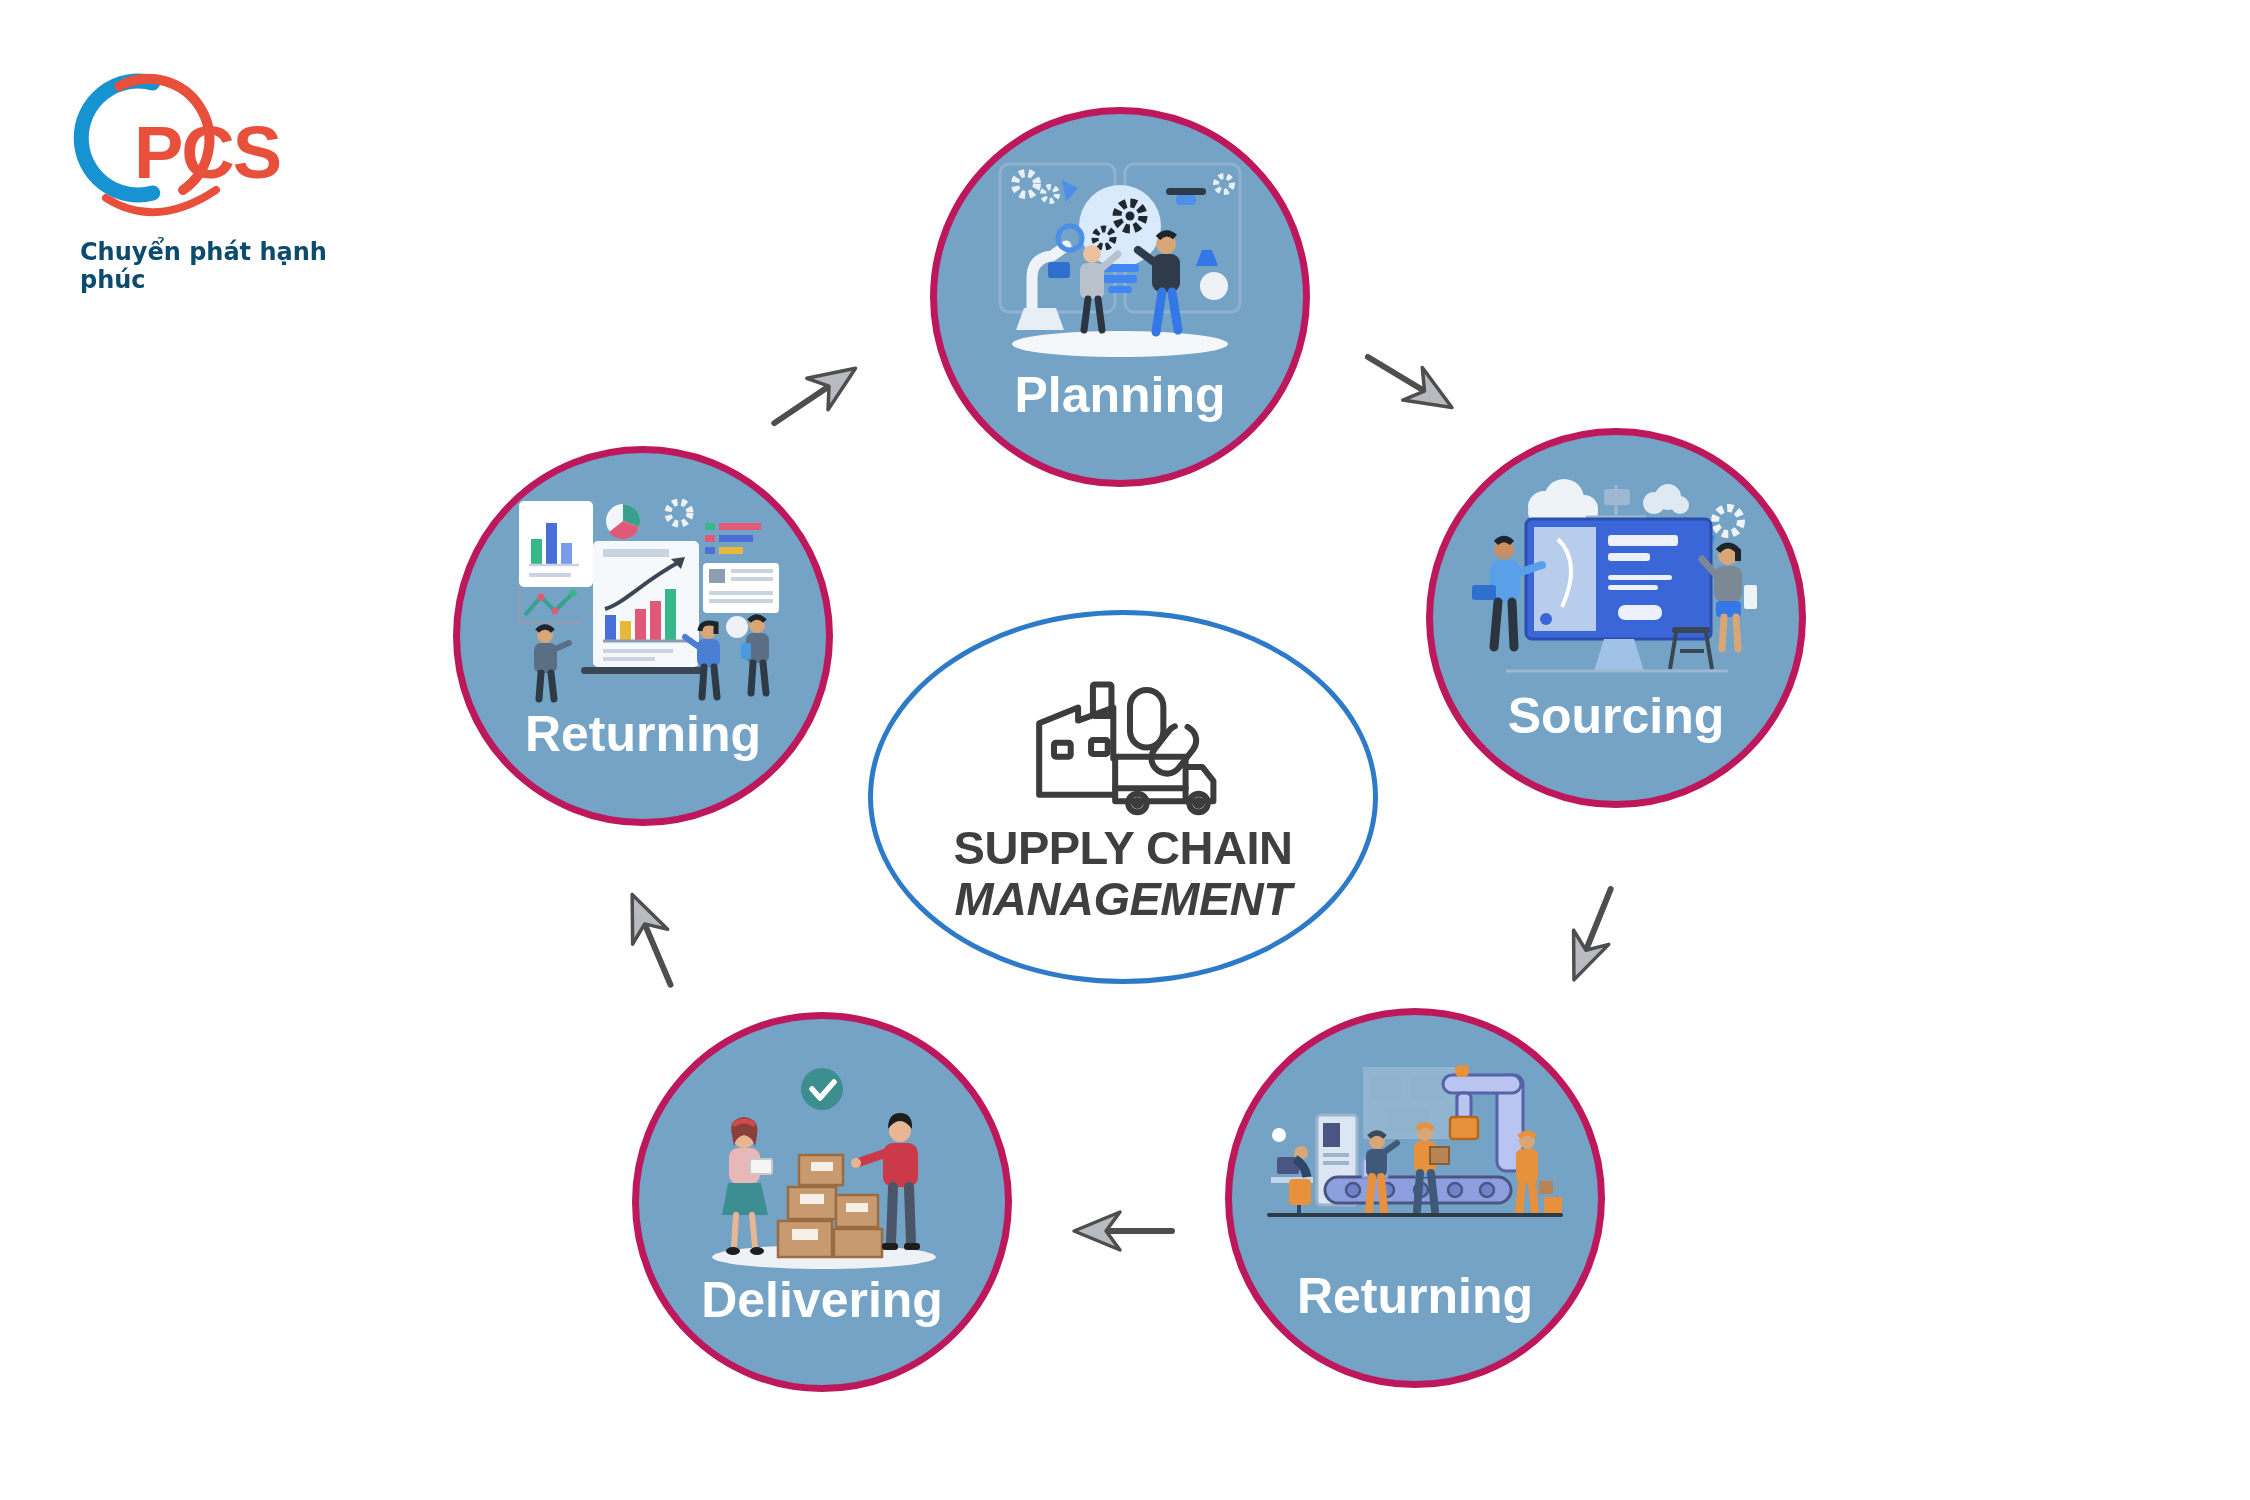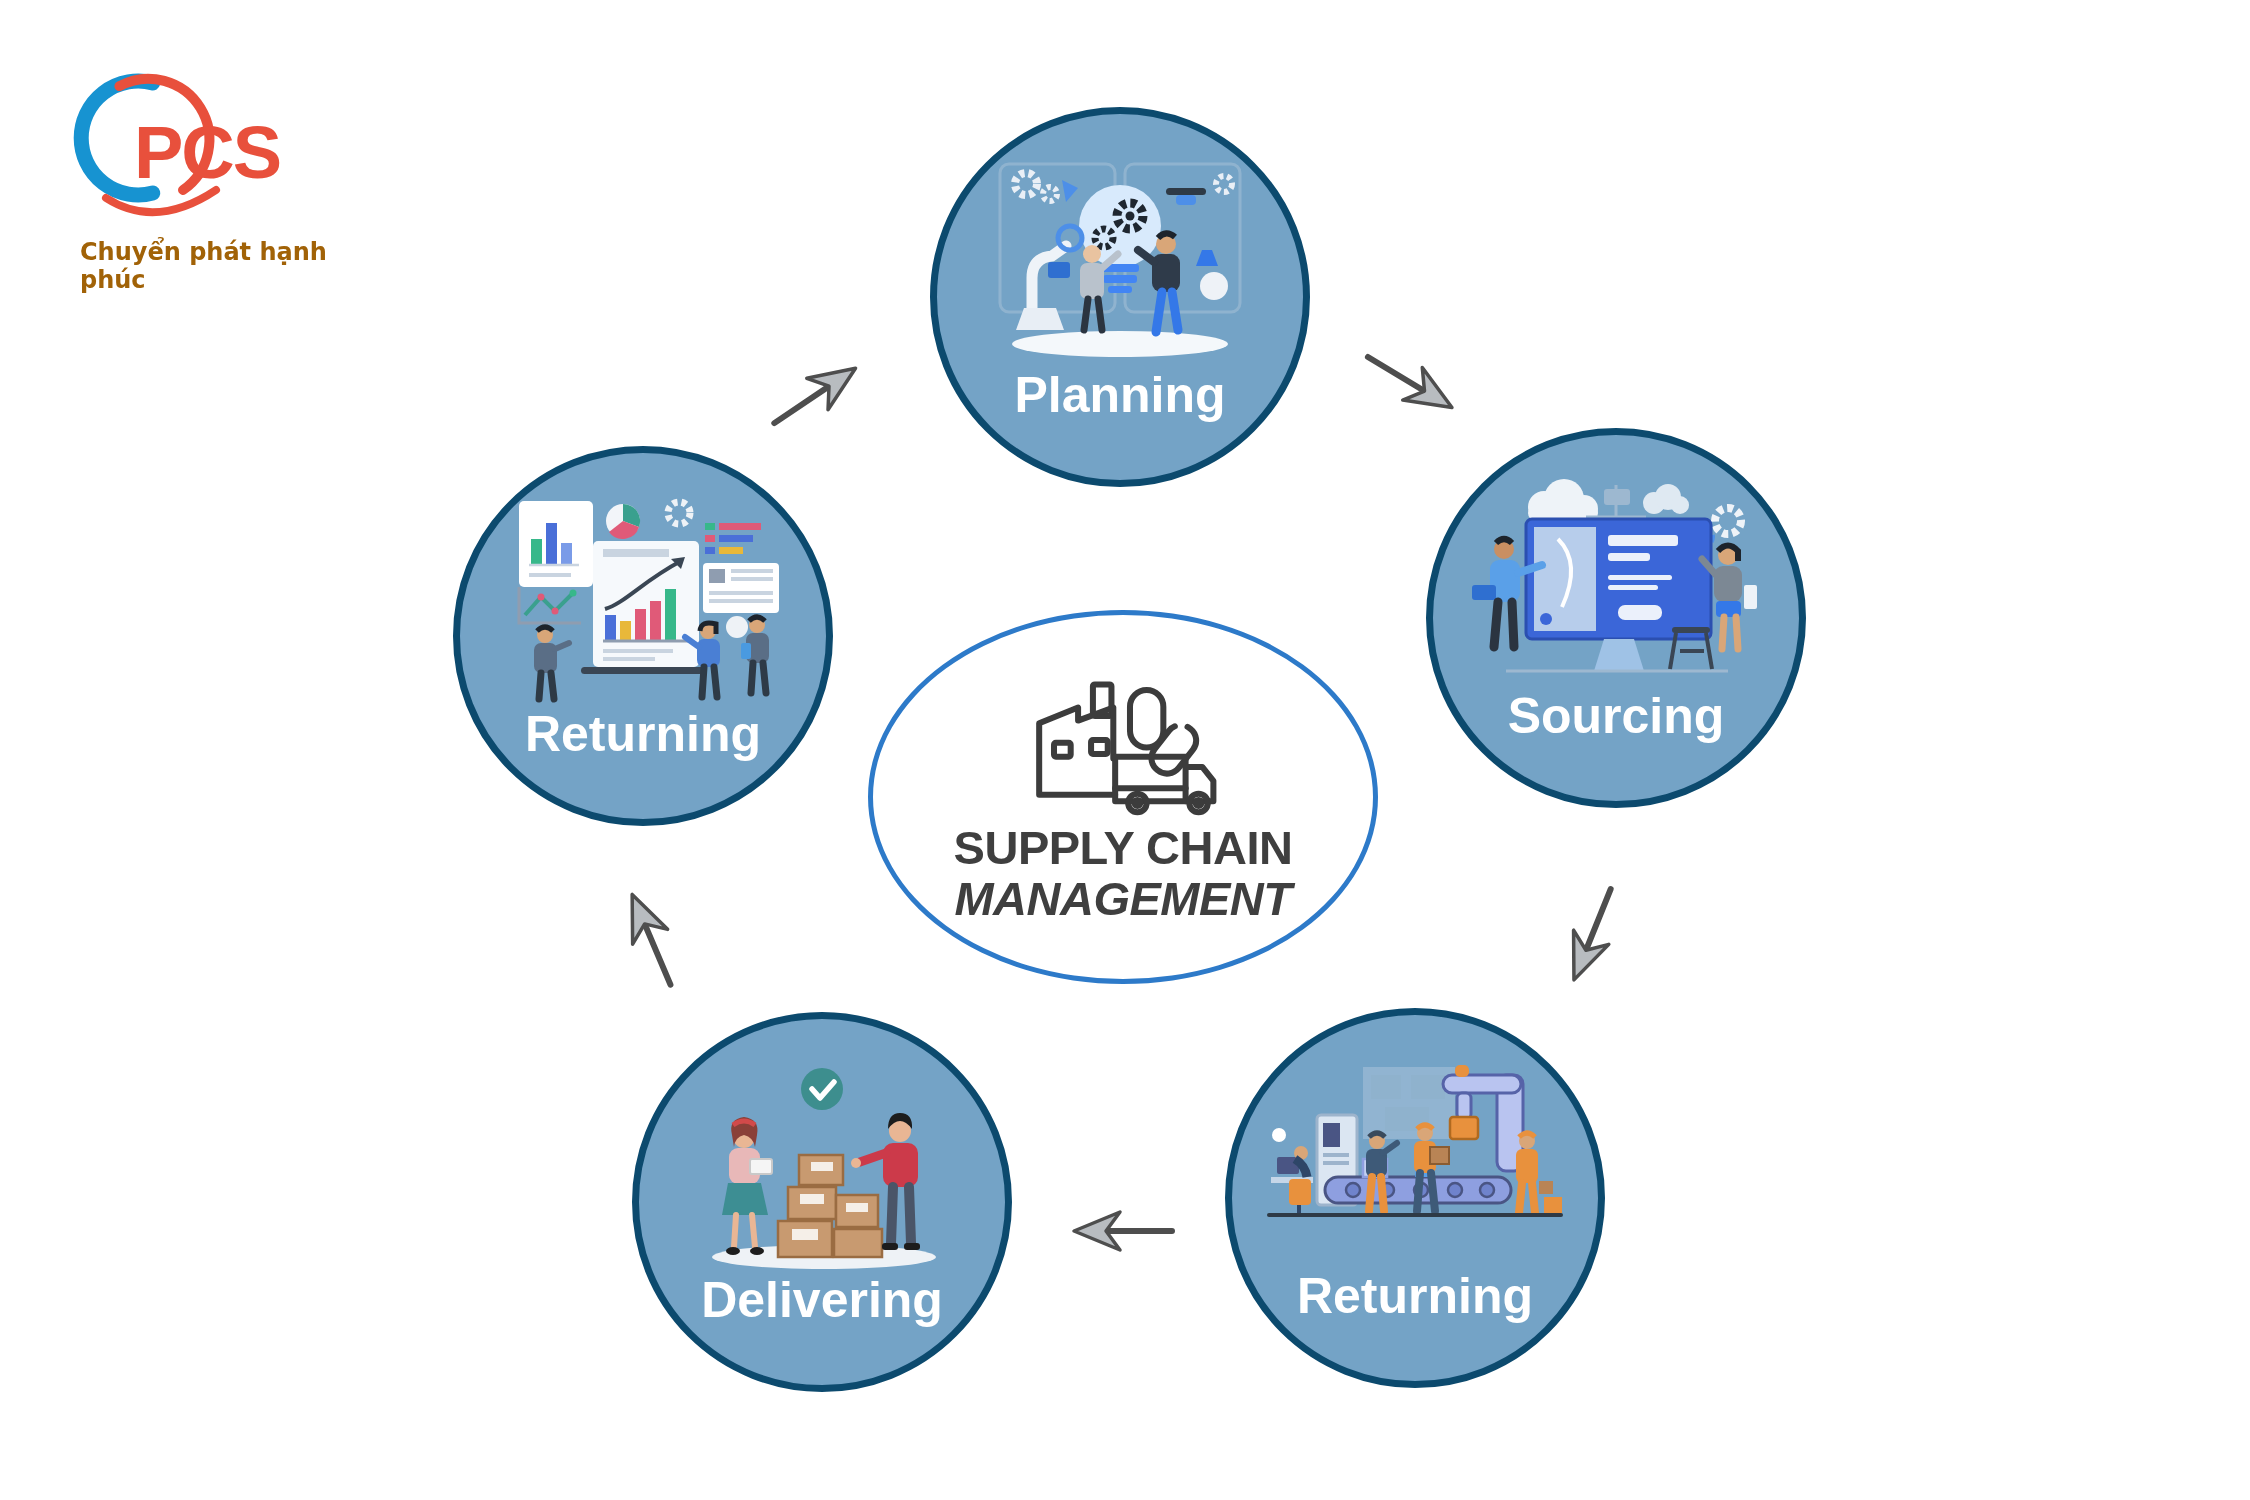--- a/index.html
+++ b/index.html
@@ -9,37 +9,37 @@
   }
   
   .logo { position:absolute; left:70px; top:66px; width:310px; height:210px; }
   .logo-arcs { position:absolute; left:0; top:0; }
   .logo-text {
     position:absolute; left:64px; top:50px; font-size:74px; font-weight:800;
     letter-spacing:-2px; color:#e8503c; line-height:1;
   }
   .logo-tagline {
     position:absolute; left:10px; top:172px; width:300px; font-size:24px; font-weight:700;
-    color:#a16207; font-family:"DejaVu Sans", sans-serif;
+    color:#0c4a6e; font-family:"DejaVu Sans", sans-serif;
   }
   
   .center-ellipse {
     position:absolute; left:868px; top:610px; width:510px; height:374px;
     background:#ffffff; border:5px solid #2d7ac9; border-radius:50%;
     box-sizing:border-box; display:flex; flex-direction:column; align-items:center;
     justify-content:center; padding-top:6px;
   }
   .center-title {
     font-size:47px; font-weight:700; color:#3f3f3f; letter-spacing:-0.5px;
     line-height:1.04; text-align:center; margin-top:8px;
   }
   
   .node {
     position:absolute; width:380px; height:380px; border-radius:50%;
-    background:#74a3c6; border:7px solid #0c4a6e; box-sizing:border-box;
+    background:#74a3c6; border:7px solid #be185d; box-sizing:border-box;
   }
   .node-illus { position:absolute; left:50%; top:44px; transform:translateX(-50%); }
   .node-label {
     position:absolute; left:0; top:252px; width:100%; text-align:center;
     font-size:50px; font-weight:700; color:#ffffff;
   }
   .node-planning   { left:930px;  top:107px;  }
   .node-sourcing   { left:1426px; top:428px;  }
   .node-production { left:1225px; top:1008px; }
   .node-delivering { left:632px;  top:1012px; }

